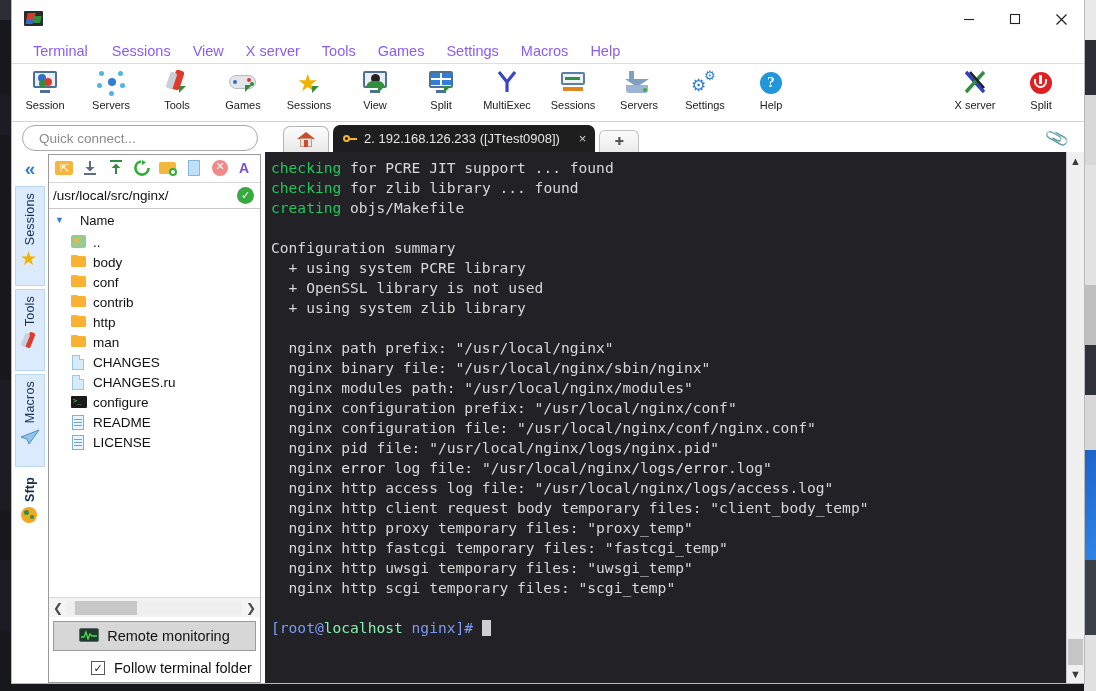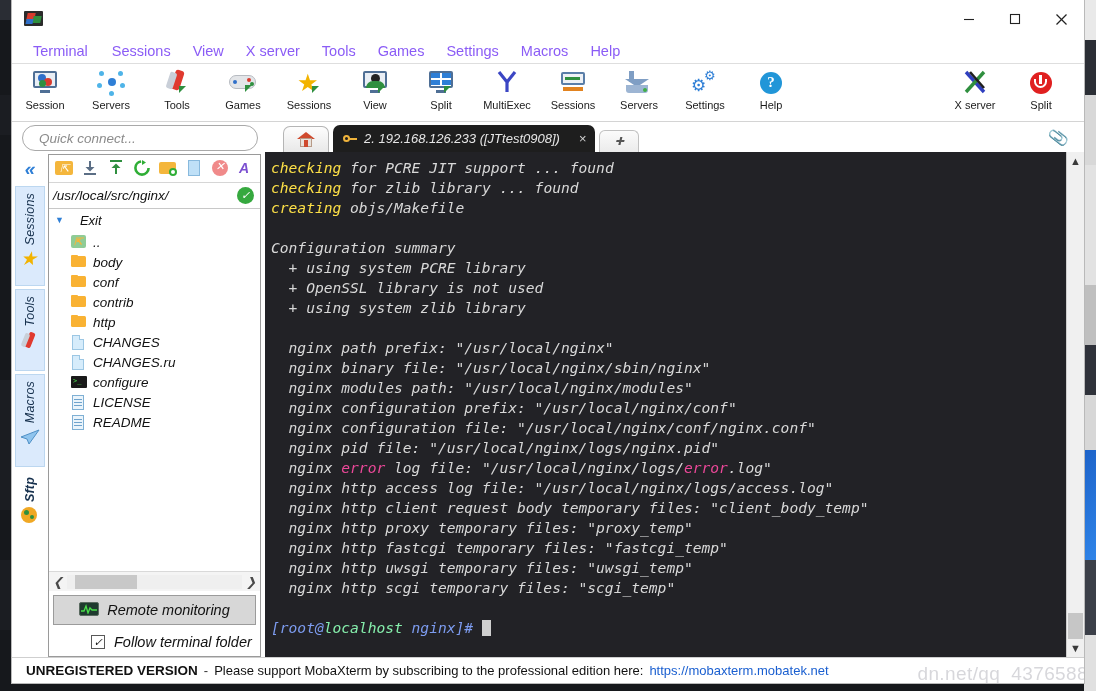--- a/index.html
+++ b/index.html
@@ -86,21 +86,21 @@
     display:flex; flex-direction:column; align-items:center;
     justify-content:flex-start;
     padding-top: 3px;
   }
   .tool .ic { height: 28px; width:30px; position:relative; margin-bottom:2px; }
   .tool .lbl { font-size: 11px; color:#1b1b1b; white-space:nowrap; }
   .tool.right { margin-left: 0; }
   .toolbar .spacer { flex: 1 1 auto; }
 
   
-  .bodysplit { flex: 1 1 auto; display:flex; min-height:0; background:#fff;font-style:italic;}
+  .bodysplit { flex: 1 1 auto; display:flex; min-height:0; background:#fff;}
 
   
   .leftpanel {
     width: 253px; flex:none; display:flex; flex-direction:column;
     background:#ffffff; position:relative;
   }
   .quickrow { height: 32px; padding: 3px 6px 4px 10px; }
   .quickconnect {
     height: 26px; width: 236px;
     border: 1px solid #a9a9a9; border-radius: 13px;
@@ -235,22 +235,22 @@
   .terminal {
     flex:1 1 auto; min-width:0;
     background:#222226;
     font-family: "DejaVu Sans Mono", monospace;
     font-size: 14.6px; line-height: 20px;
     color: #d8d8d8;
     padding: 6px 0 0 6px;
     overflow:hidden;
     white-space: pre;
   }
-  .terminal .cy { color:#fde047; }
-  .terminal .rd { color:#ec4899; }
+  .terminal .cy { color:#22c55e; }
+  .terminal .rd { color:#e5e5e5; }
   .terminal .mg { color:#86efac; }
   .terminal .bl { color:#7d9cf0; }
   .terminal .cursor {
     display:inline-block; width:9px; height:16px;
     background:#cfcfcf; vertical-align:-3px;
   }
   .vscroll {
     width: 18px; flex:none; background:#f0f0f0;
     border-left:1px solid #cdcdcd;
     display:flex; flex-direction:column; align-items:center;
@@ -583,21 +583,21 @@
             </div>
           </div>
 
           <div class="pathrow">
             <div class="ptxt">/usr/local/src/nginx/</div>
             <div class="ok">✓</div>
           </div>
 
           <div class="hdrrow">
             <span class="caret">▼</span>
-            <span>Exit</span>
+            <span>Name</span>
           </div>
 
           <div class="filelist">
 
             <div class="frow">
               <div class="fic">
                 <div style="position:absolute;left:0;top:0;width:15px;height:13px;background:#8fcc96;border-radius:2px"></div>
                 <div style="position:absolute;left:3px;top:0px;color:#f4b63c;font-size:10px;line-height:13px;font-weight:bold">⇱</div>
               </div>
               <span>..</span>
@@ -628,20 +628,27 @@
             </div>
 
             <div class="frow">
               <div class="fic">
                 <div style="position:absolute;left:0;top:1px;width:15px;height:11px;background:#f9b233;border-radius:1.5px"></div>
                 <div style="position:absolute;left:0;top:0px;width:7px;height:3px;background:#f9b233;border-radius:1px"></div>
               </div>
               <span>http</span>
             </div>
 
+            <div class="frow">
+              <div class="fic">
+                <div style="position:absolute;left:0;top:1px;width:15px;height:11px;background:#f9b233;border-radius:1.5px"></div>
+                <div style="position:absolute;left:0;top:0px;width:7px;height:3px;background:#f9b233;border-radius:1px"></div>
+              </div>
+              <span>man</span>
+            </div>
 
 
             <div class="frow">
               <div class="fic">
                 <div style="position:absolute;left:1px;top:0;width:12px;height:15px;background:#d6ecfb;border:1px solid #9cc7e4"></div>
                 <div style="position:absolute;left:8px;top:0;width:5px;height:5px;background:#fff;border-left:1px solid #9cc7e4;border-bottom:1px solid #9cc7e4"></div>
               </div>
               <span>CHANGES</span>
             </div>
 
@@ -661,31 +668,31 @@
               <span>configure</span>
             </div>
 
             <div class="frow">
               <div class="fic">
                 <div style="position:absolute;left:1px;top:0;width:12px;height:15px;background:#eaf4fb;border:1px solid #7fb0d4"></div>
                 <div style="position:absolute;left:3px;top:4px;width:8px;height:1px;background:#6fa3cc"></div>
                 <div style="position:absolute;left:3px;top:7px;width:8px;height:1px;background:#6fa3cc"></div>
                 <div style="position:absolute;left:3px;top:10px;width:8px;height:1px;background:#6fa3cc"></div>
               </div>
-              <span>LICENSE</span>
+              <span>README</span>
             </div>
 
             <div class="frow">
               <div class="fic">
                 <div style="position:absolute;left:1px;top:0;width:12px;height:15px;background:#eaf4fb;border:1px solid #7fb0d4"></div>
                 <div style="position:absolute;left:3px;top:4px;width:8px;height:1px;background:#6fa3cc"></div>
                 <div style="position:absolute;left:3px;top:7px;width:8px;height:1px;background:#6fa3cc"></div>
                 <div style="position:absolute;left:3px;top:10px;width:8px;height:1px;background:#6fa3cc"></div>
               </div>
-              <span>README</span>
+              <span>LICENSE</span>
             </div>
           </div>
 
           <div class="hscroll">
             <div class="arr">❮</div>
             <div class="track">
               <div class="thumb"></div>
             </div>
             <div class="arr">❯</div>
           </div>
@@ -744,20 +751,13 @@
           <div class="arr">▲</div>
           <div class="spring">
             <div class="thumb"></div>
           </div>
           <div class="arr">▼</div>
         </div>
       </div>
     </div>
   </div>
 
-  <div class="statusbar">
-    <span class="unreg">UNREGISTERED VERSION</span>
-    <span class="dash">-</span>
-    <span>Please support MobaXterm by subscribing to the professional edition here:</span>
-    <span class="link">https://mobaxterm.mobatek.net</span>
-    <span class="watermark">dn.net/qq_4376588</span>
-  </div>
 </div>
 
 </body></html>

